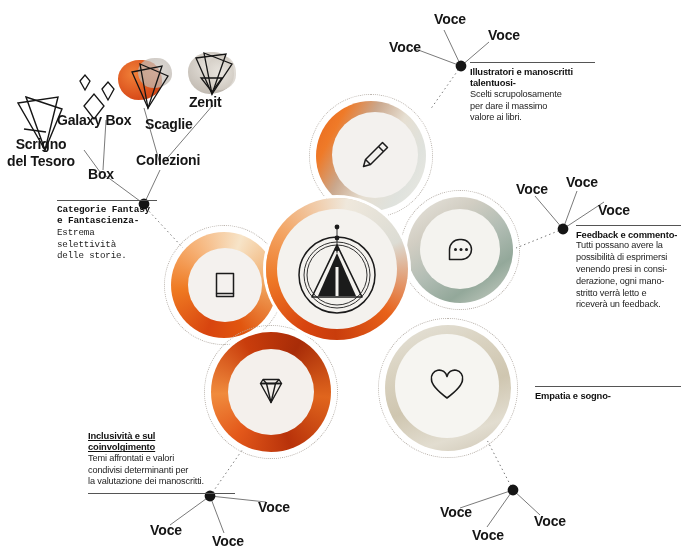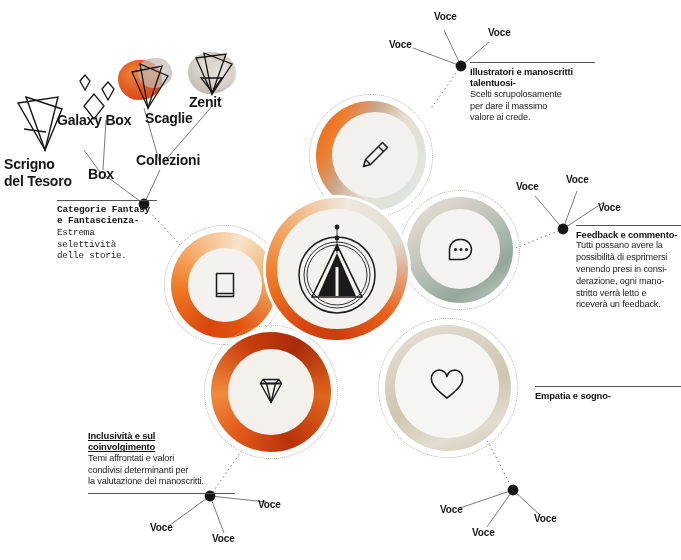--- a/index.html
+++ b/index.html
@@ -19,25 +19,25 @@
   
   .lbl{
     position:absolute;
     font-weight:bold;
     font-size:14px;
     letter-spacing:-0.2px;
     line-height:1.18;
     white-space:nowrap;
     color:#151515;
   }
-  .lbl.two{white-space:normal;width:74px;margin-top:20px;}
+  .lbl.two{white-space:normal;width:74px;text-align:center;}
   .voce{
     position:absolute;
     font-weight:bold;
-    font-size:10px;
+    font-size:14px;
     color:#151515;
     white-space:nowrap;
     letter-spacing:-0.1px;
   }
   .callout{position:absolute;width:138px;}
   .callout .rule{height:1px;background:#555;width:100%;margin-bottom:3px;}
   .callout h4{
     margin:0;font-size:9.4px;font-weight:bold;line-height:1.22;
     letter-spacing:-0.15px;color:#111;
   }
@@ -284,40 +284,40 @@
         </svg>
       </span>
     </div>
   </div>
 
   <div class="lbl two" style="left:4px;top:136px;">
     <span style="white-space: pre-line;">Scrigno
 del Tesoro</span>
   </div>
   <div class="lbl" style="left:57px;top:112px;">Galaxy Box</div>
-  <div class="lbl" style="left:133px;top:110px;padding-left:12px;">Scaglie</div>
+  <div class="lbl" style="left:133px;top:116px;padding-left:12px;">Scaglie</div>
   <div class="lbl" style="left:189px;top:94px;">Zenit</div>
   <div class="lbl" style="left:88px;top:166px;">Box</div>
   <div class="lbl" style="left:136px;top:152px;">Collezioni</div>
 
   <div class="callout" style="left:57px;top:200px;width:100px;font-family:Liberation Mono, monospace;">
     <div class="rule"></div>
     <h4 style="white-space: pre-line;">Categorie Fantasy
 e Fantascienza-</h4>
     <p style="white-space: pre-line;">Estrema selettività
 delle storie.</p>
   </div>
 
   <div class="callout" style="left:470px;top:62px;width:125px;">
     <div class="rule"></div>
     <h4 style="white-space: pre-line;">Illustratori e manoscritti
 talentuosi-</h4>
     <p style="white-space: pre-line;">Scelti scrupolosamente
 per dare il massimo
-valore ai crede.</p>
+valore ai libri.</p>
   </div>
 
   <div class="callout" style="left:576px;top:225px;width:113px;">
     <div class="rule"></div>
     <h4>Feedback e commento-</h4>
     <p style="white-space: pre-line;">Tutti possano avere la
 possibilità di esprimersi
 venendo presi in consi-
 derazione, ogni mano-
 stritto verrà letto e

